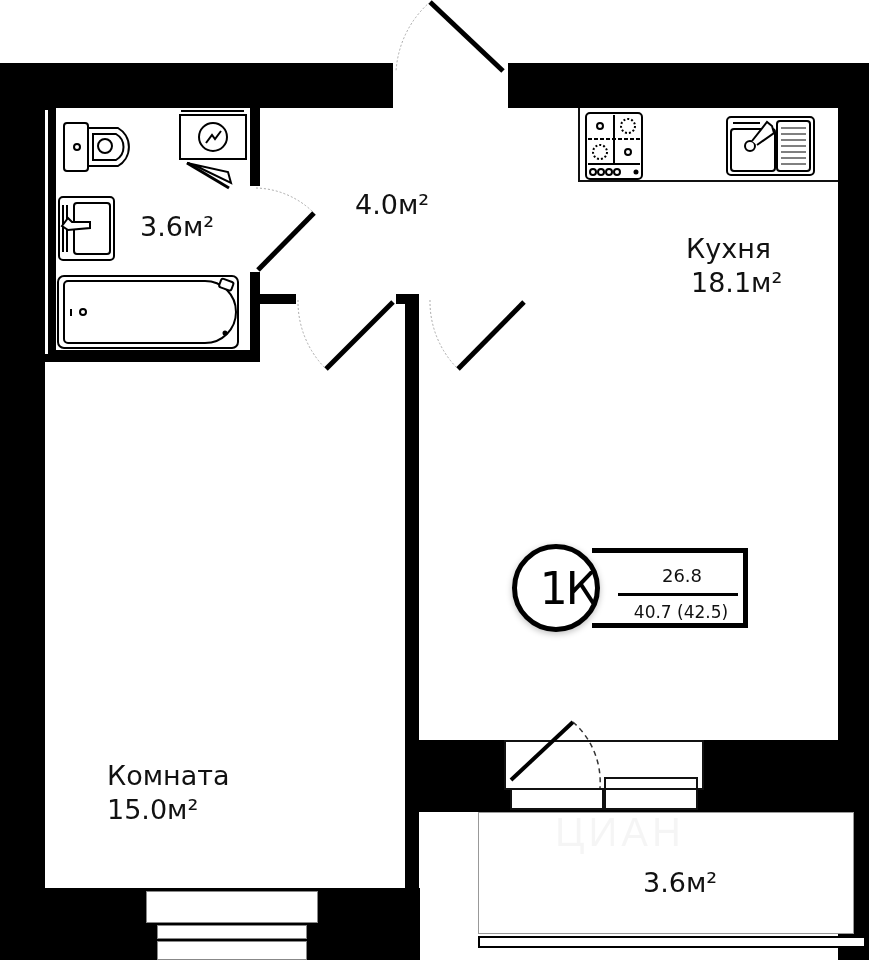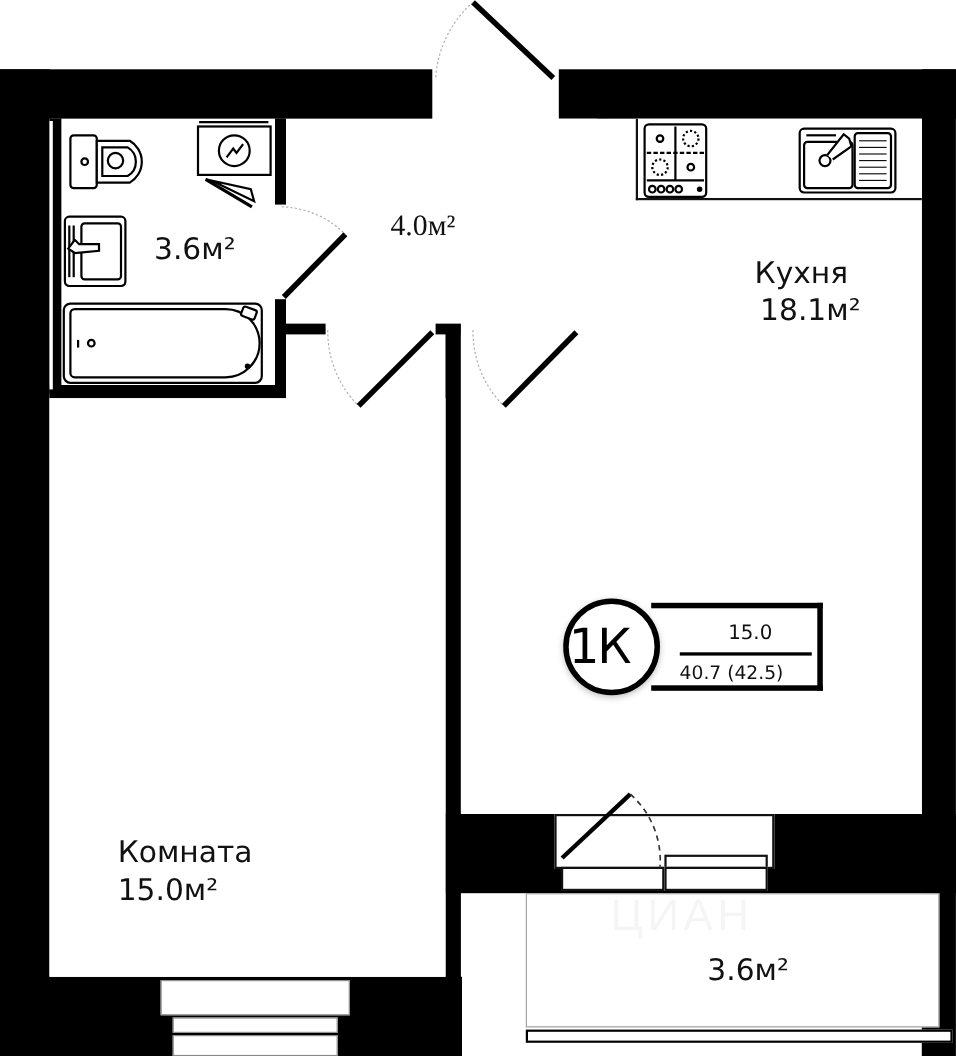--- a/index.html
+++ b/index.html
@@ -3,25 +3,25 @@
 <meta charset="utf-8">
 <style>
   html, body { margin:0; padding:0; background:#ffffff; }
   body { width:869px; height:960px; position:relative; overflow:hidden; font-family:"Liberation Sans", sans-serif; }
   .abs { position:absolute; }
   .wall { position:absolute; background:#000; }
   .room { position:absolute; background:#fff; }
   .label { position:absolute; color:#111; font-family:"DejaVu Sans", sans-serif; font-size:27px; line-height:34px; white-space:nowrap; }
   svg { position:absolute; left:0; top:0; overflow:visible; }
   .win { position:absolute; background:#fff; border:1px solid #888; box-sizing:border-box; }
-  .badge-circle { position:absolute; left:512px; top:544px; width:88px; height:88px; border:5px solid #000; border-radius:50%; background:#fff; box-sizing:border-box; display:flex; align-items:center; justify-content:flex-start; font-family:"DejaVu Sans", sans-serif; font-size:44px; letter-spacing:-2px; box-shadow:0 2px 6px rgba(0,0,0,0.25); }
+  .badge-circle { position:absolute; left:512px; top:544px; width:88px; height:88px; border:5px solid #000; border-radius:50%; background:#fff; box-sizing:border-box; display:flex; align-items:center; justify-content:flex-end; font-family:"DejaVu Sans", sans-serif; font-size:44px; letter-spacing:-2px; box-shadow:0 2px 6px rgba(0,0,0,0.25); }
   .badge-box { position:absolute; left:592px; top:548px; width:156px; height:80px; border:5px solid #000; border-left:none; background:#fff; box-sizing:border-box; font-family:"DejaVu Sans", sans-serif; font-size:18px; color:#111; }
   .badge-top { position:absolute; left:30px; top:12px; width:120px; text-align:center; }
   .badge-line { position:absolute; left:26px; top:40px; width:120px; height:3px; background:#000; }
-  .badge-bot { position:absolute; left:8px; top:49px; width:130px; text-align:center; font-size:17px; }
+  .badge-bot { position:absolute; left:24px; top:49px; width:130px; text-align:center; font-size:17px; }
   .watermark { position:absolute; left:555px; top:810px; font-family:Liberation Sans, sans-serif; font-size:40px; color:rgba(0,0,0,0.04); letter-spacing:4px; }
 </style>
 </head>
 <body>
 
 <div class="wall" style="left:0;top:63px;width:393px;height:45px;"></div>
 <div class="wall" style="left:508px;top:63px;width:361px;height:45px;"></div>
 <div class="wall" style="left:0;top:63px;width:45px;height:897px;"></div>
 <div class="wall" style="left:838px;top:63px;width:31px;height:897px;"></div>
 <div class="wall" style="left:0;top:888px;width:420px;height:72px;"></div>
@@ -150,37 +150,37 @@
       <line x1="781" y1="164" x2="806" y2="164"></line>
     </g>
     <circle cx="750" cy="146" r="5"></circle>
     <path d="M752 141 L767 122 L772 126 L774 133 L757 145"></path>
   </g>
 </svg>
 
 <div class="label" style="left:140px;top:210px;">
   <span>3.6м²</span>
 </div>
-<div class="label" style="left:355px;top:188px;font-family:Liberation Serif, serif;">
+<div class="label" style="left:355px;top:188px;">
   <span>4.0м²</span>
 </div>
 <div class="label" style="left:686px;top:232px;text-align:left;">
   <div style="padding-left:0;">Кухня</div>
   <div style="margin-left:5px;text-align:right;">18.1м²</div>
 </div>
 <div class="label" style="left:95px;top:759px;margin-left:12px;">
   <div>Комната</div>
   <div>15.0м²</div>
 </div>
 <div class="label" style="left:643px;top:866px;">
   <span>3.6м²</span>
 </div>
 
 <div class="badge-box">
-  <div class="badge-top">15.0</div>
+  <div class="badge-top">26.8</div>
   <div class="badge-line"></div>
   <div class="badge-bot">40.7 (42.5)</div>
 </div>
 <div class="badge-circle">
   <span>1К</span>
 </div>
 
 <div class="watermark">ЦИАН</div>
 
 </body></html>

